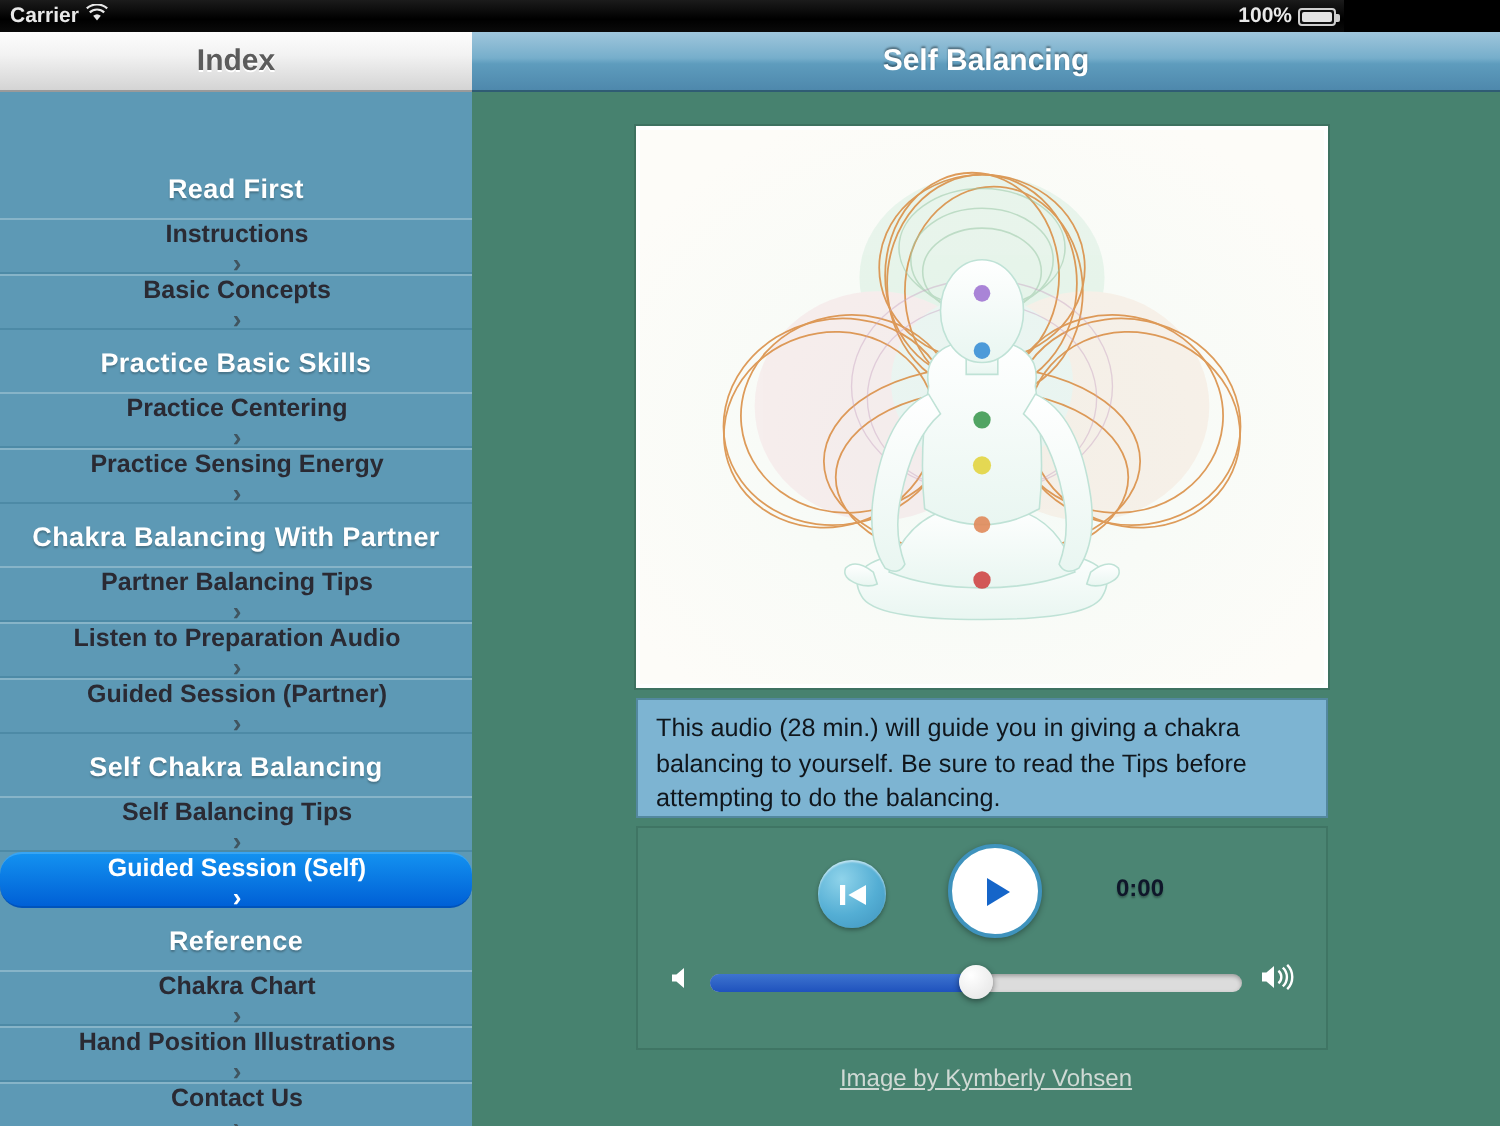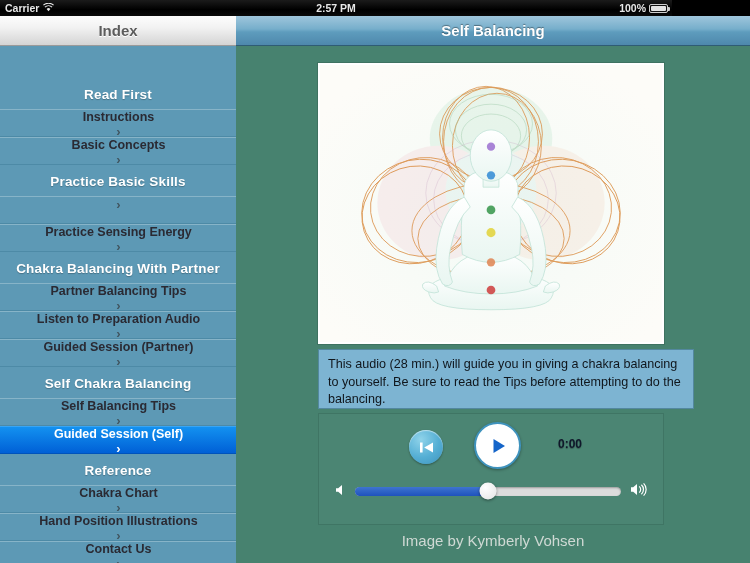--- a/index.html
+++ b/index.html
@@ -57,20 +57,21 @@
     border-bottom:1px solid #4d8aa6;
     color:#2a2a33; font-weight:bold; font-size:12.5px;
     background:#5d99b5; position:relative;flex-direction:column;
   }
   .row .label{ flex:1; white-space:nowrap; }
   .row .chev{ color:#3c4a52; font-size:13px; font-weight:bold; opacity:.85; }
   .row.selected{
     background:linear-gradient(#1391f0,#0060d6);
     border-top:1px solid #37a5f5; border-bottom:1px solid #0053bb;
     color:#ffffff;
+    border-radius:11px;
   }
   .row.selected .chev{ color:#ffffff; opacity:1; }
 
   
   .detail{
     position:absolute; top:16px; left:236px; width:514px; height:547px;
     background:#47826f; overflow:hidden;
   }
   .detail-header{
     height:30px; width:100%;
@@ -84,21 +85,21 @@
 
   .art-frame{
     position:absolute; left:82px; top:17px; width:346px; height:281px;
     background:#fdfdfb; border:2px solid #ffffff;
     box-shadow:0 0 0 1px rgba(0,0,0,.12);
     overflow:hidden;
   }
   .art-frame svg{ display:block; width:100%; height:100%; }
 
   .desc{
-    position:absolute; left:82px; top:303px; width:376px; height:60px;
+    position:absolute; left:82px; top:303px; width:346px; height:60px;
     background:#7db4d2; border:1px solid #53889f;
     color:#10161c; font-size:12.6px; line-height:17.5px;
     padding:6px 9px; font-weight:400;
   }
 
   .player{
     position:absolute; left:82px; top:367px; width:346px; height:112px;
     background:#4b8573; border:1px solid #3f7564;
   }
   .btn-row{ position:relative; height:62px; }
@@ -134,40 +135,39 @@
     background:linear-gradient(#3e74cf,#1f52bd);
   }
   .track .knob{
     position:absolute; left:50%; top:50%; transform:translate(-50%,-50%);
     width:17px; height:17px; border-radius:50%;
     background:radial-gradient(circle at 35% 30%,#ffffff,#e3e3e3);
     box-shadow:0 1px 3px rgba(0,0,0,.45);
   }
   .credit{
     position:absolute; left:0; right:0; top:486px;
-    text-align:center; color:#cfd9d4; font-size:15px;
+    text-align:center; color:#cfd9d4; font-size:12px;text-decoration:underline;
   }
 </style>
 </head>
 <body>
 
 <div id="app">
 
   <div class="statusbar">
     <div class="sb-left">
       <span>Carrier</span>
       <span class="wifi">
         <svg width="11" height="9" viewBox="0 0 11 9">
             <path d="M5.5 8.2 L3.6 5.9 a3 3 0 0 1 3.8 0 Z" fill="#e8e8e8"></path>
             <path d="M1.9 4.2 a5.2 5.2 0 0 1 7.2 0" stroke="#e8e8e8" stroke-width="1.1" fill="none"></path>
             <path d="M0.4 2.2 a7.6 7.6 0 0 1 10.2 0" stroke="#e8e8e8" stroke-width="1.1" fill="none"></path>
           </svg>
       </span>
     </div>
-    <div class="sb-center">2:57 PM</div>
     <div class="sb-right">
       <span>100%</span>
       <span class="battery">
           <i></i>
         </span>
     </div>
   </div>
 
   <div class="sidebar">
     <div class="sidebar-header">
@@ -178,20 +178,21 @@
         <div class="row">
           <span class="label">Instructions</span>
           <span class="chev">›</span>
         </div>
         <div class="row">
           <span class="label">Basic Concepts</span>
           <span class="chev">›</span>
         </div>
         <div class="section-title">Practice Basic Skills</div>
         <div class="row">
+          <span class="label">Practice Centering</span>
           <span class="chev">›</span>
         </div>
         <div class="row">
           <span class="label">Practice Sensing Energy</span>
           <span class="chev">›</span>
         </div>
         <div class="section-title">Chakra Balancing With Partner</div>
         <div class="row">
           <span class="label">Partner Balancing Tips</span>
           <span class="chev">›</span>

